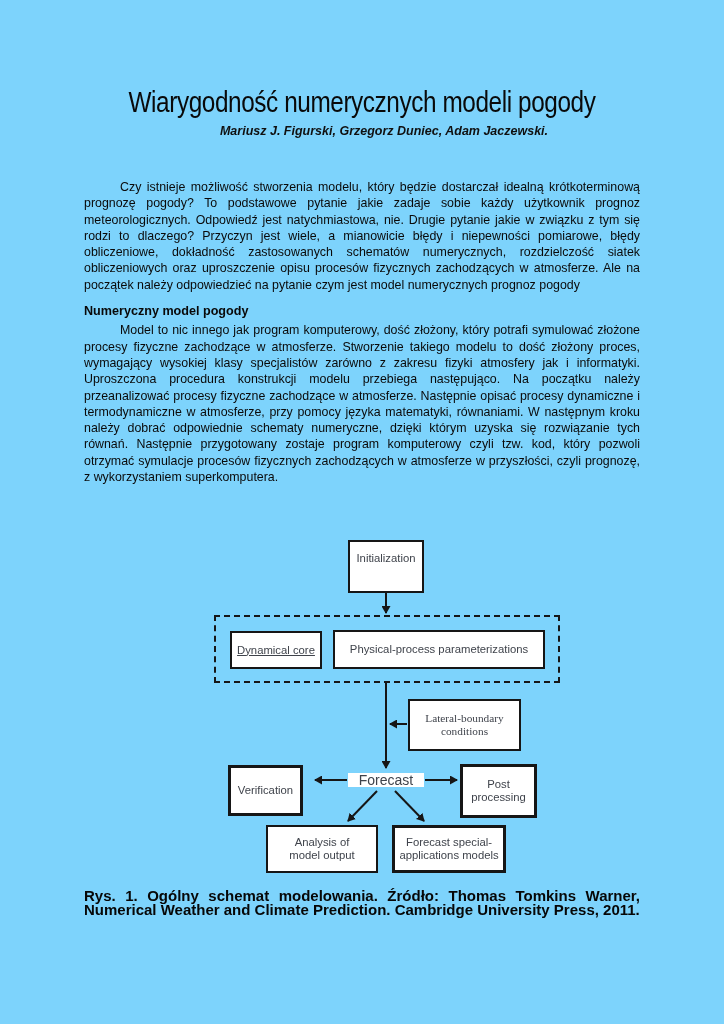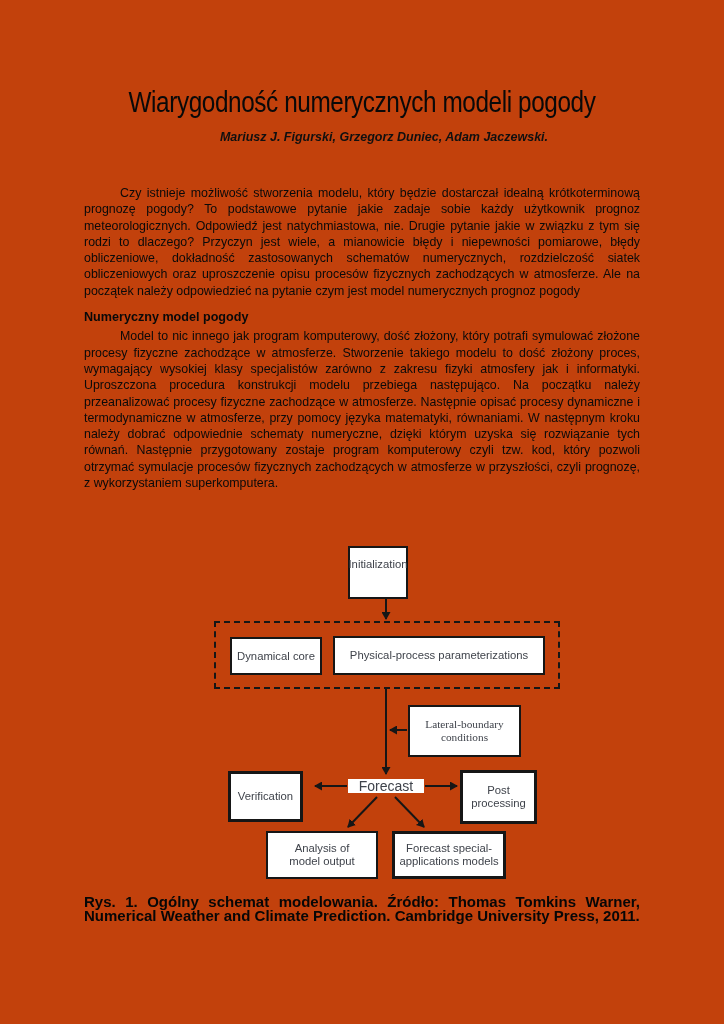--- a/index.html
+++ b/index.html
@@ -1,39 +1,39 @@
 <!DOCTYPE html>
 <html><head>
 <meta charset="utf-8">
 <style>
   html,body { margin:0; padding:0; background:#e8e8e8; }
   .page {
     position:relative;
     width:724px; height:1024px;
     margin:0 auto;
-    background:#c2410c;
+    background:#7dd3fc;
     font-family:"Liberation Sans", sans-serif;
     color:#0a0a0a;
     overflow:hidden;
     box-sizing:border-box;
   }
   .title {
     margin:86px 0 0 0;
     font-size:29px;
     font-weight:400;
     line-height:32px;
     text-align:center;
     letter-spacing:-0.5px;
     transform:scaleX(0.84);
     transform-origin:50% 50%;
     white-space:nowrap;
     color:#090909;
   }
   .authors {
-    margin-top:12px;
+    margin-top:6px;
     text-align:center;
     font-size:12.5px;
     font-style:italic;
     font-weight:700;
     line-height:15px;
     color:#101010;
     padding-left:44px;
   }
   .body-par {
     margin:0 84px;
@@ -135,23 +135,23 @@
 
       <line x1="425" y1="249" x2="457" y2="249" stroke="#161616" stroke-width="2" marker-end="url(#ah)"></line>
 
       <line x1="377" y1="260" x2="348" y2="290" stroke="#161616" stroke-width="2" marker-end="url(#ah)"></line>
 
       <line x1="395" y1="260" x2="424" y2="290" stroke="#161616" stroke-width="2" marker-end="url(#ah)"></line>
     </svg>
 
     <div class="dashed-region" style="left:214px; top:84px; width:346px; height:68px;"></div>
 
-    <div class="dbox" style="left:348px; top:9px; width:60px; height:53px; padding-bottom:17px;">Initialization</div>
+    <div class="dbox" style="left:348px; top:9px; width:76px; height:53px; padding-bottom:17px;">Initialization</div>
 
-    <div class="dbox" style="left:230px; top:100px; width:92px; height:38px;">Dynamical core</div>
+    <div class="dbox" style="left:230px; top:100px; width:92px; height:38px;text-decoration:underline;">Dynamical core</div>
 
     <div class="dbox" style="left:333px; top:99px; width:212px; height:39px;">Physical-process parameterizations</div>
 
     <div class="dbox" style="left:408px; top:168px; width:113px; height:52px;font-family:Liberation Serif, serif;">Lateral-boundary
 conditions</div>
 
     <div class="flow-label" style="left:348px; top:242px; width:76px;">Forecast</div>
 
     <div class="dbox thick" style="left:228px; top:234px; width:75px; height:51px;">Verification</div>
 

